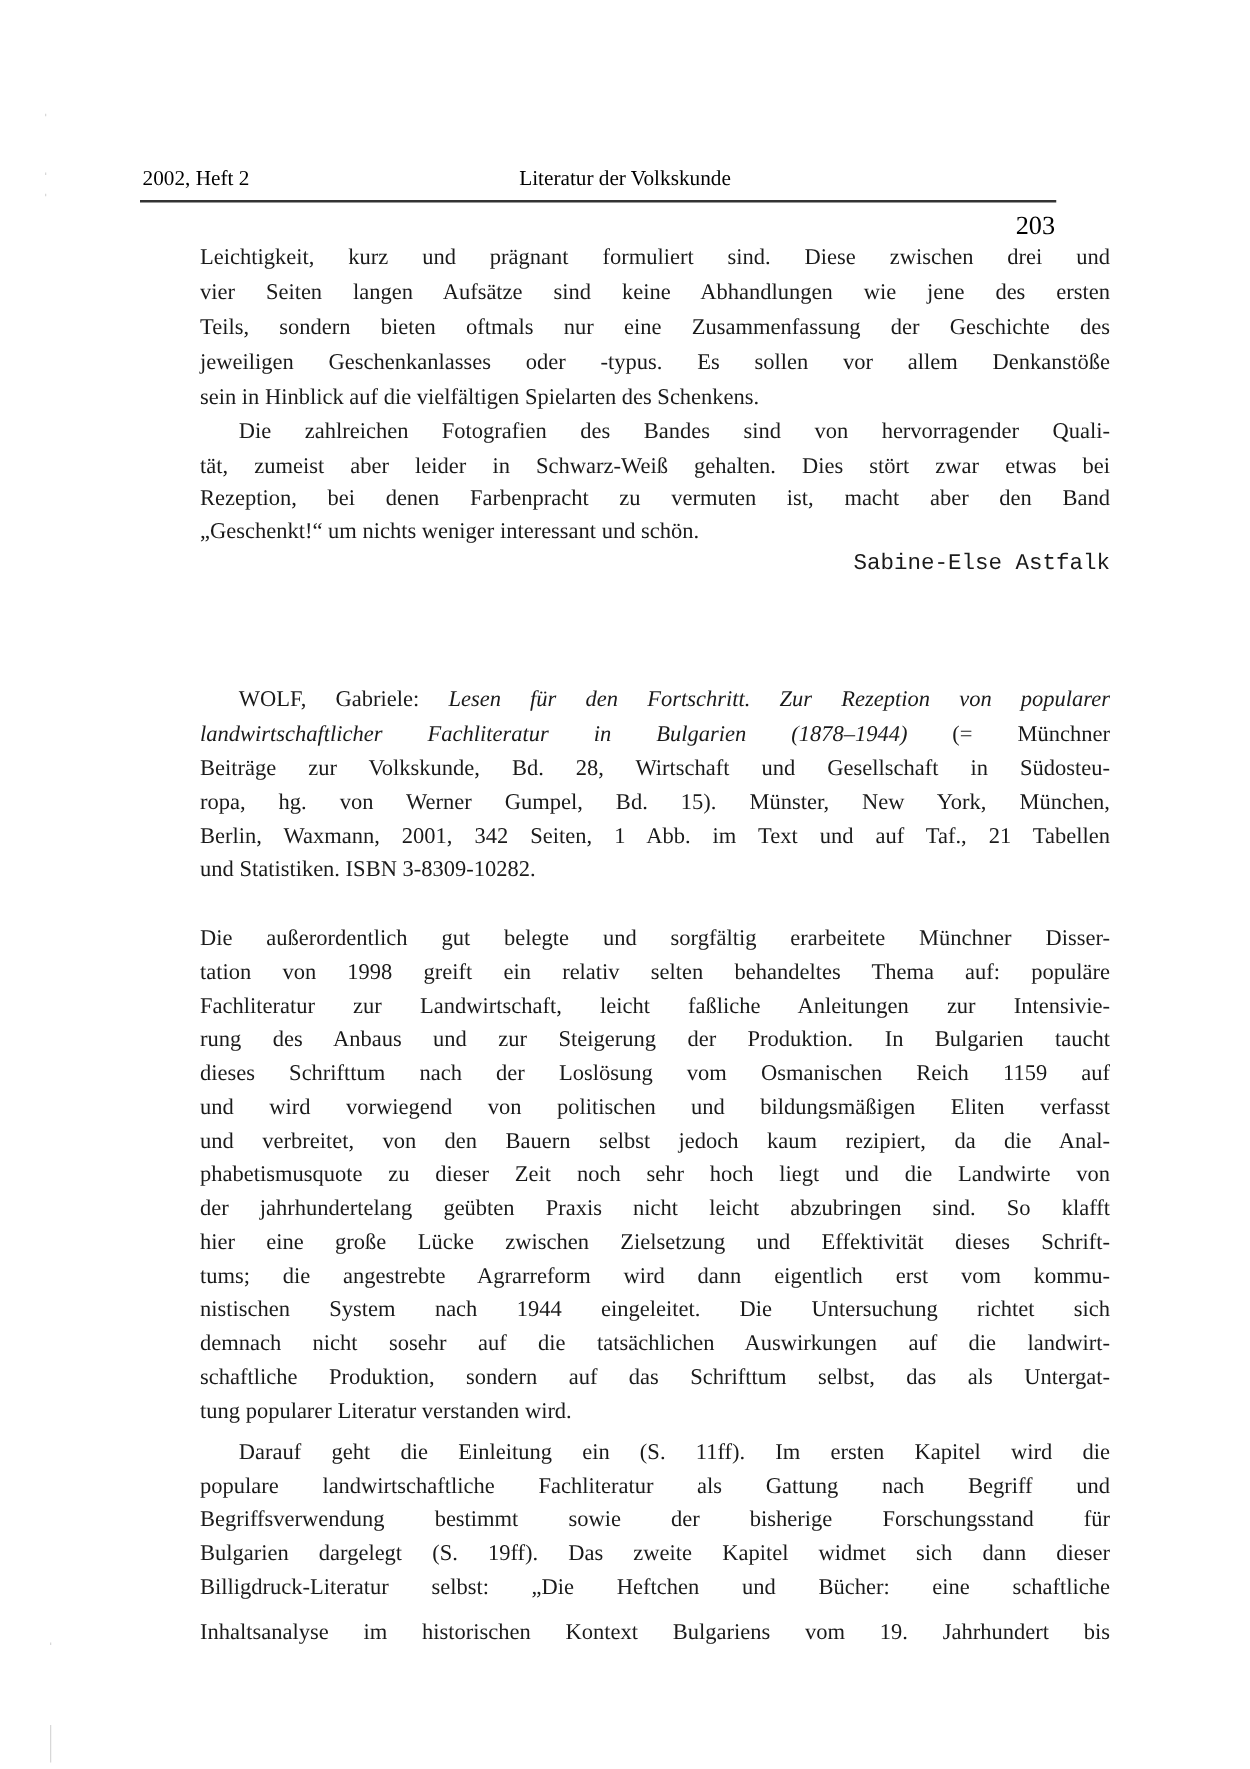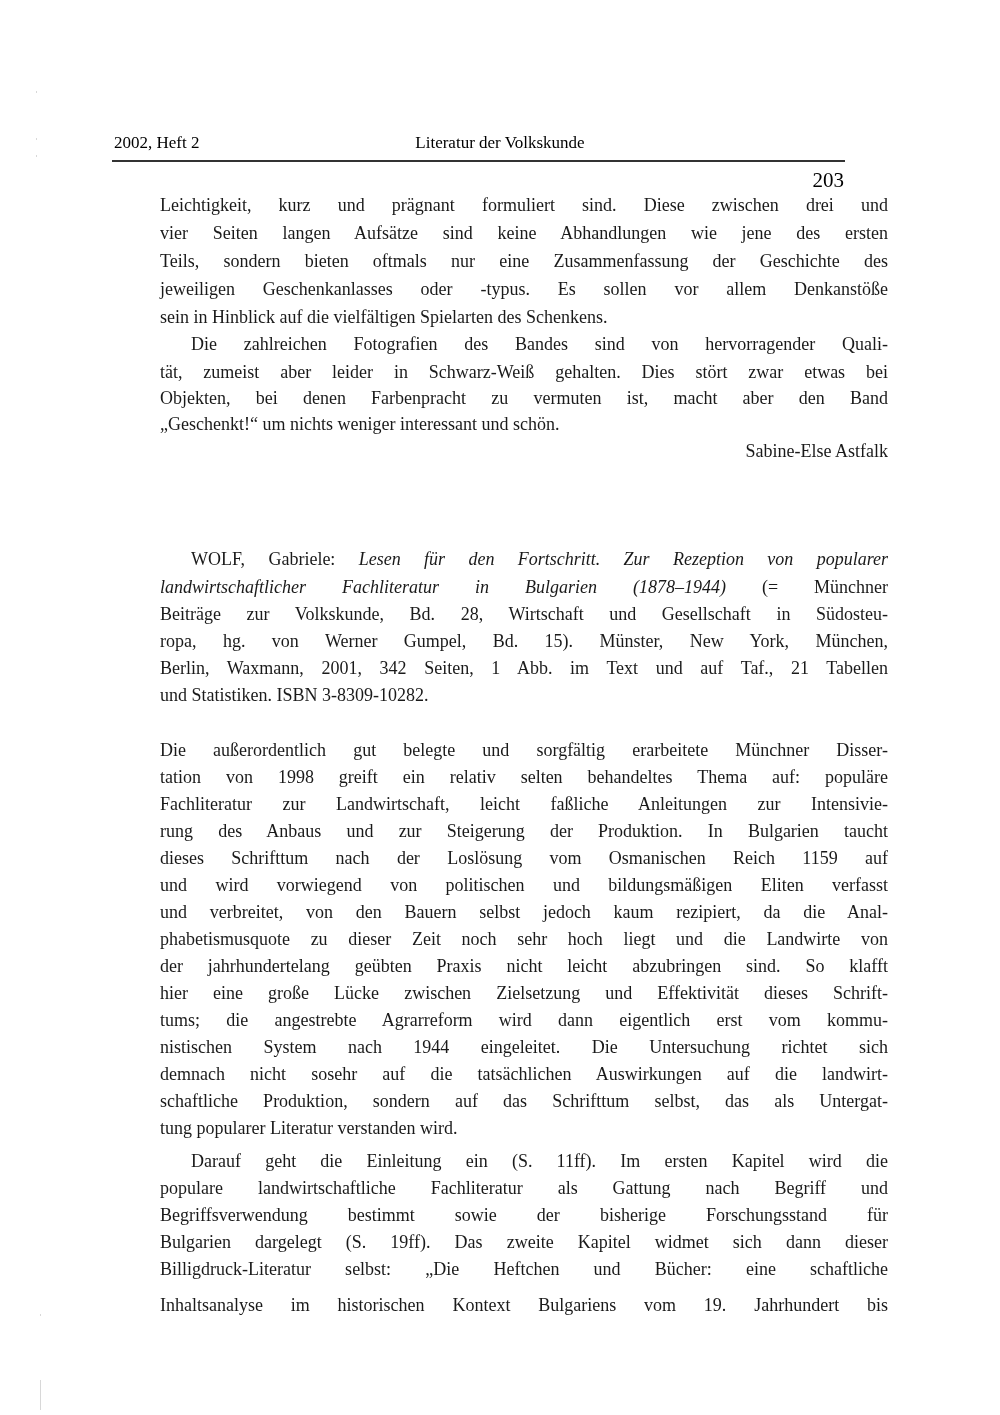--- a/index.html
+++ b/index.html
@@ -7,42 +7,42 @@
          font-family: "Liberation Serif", "DejaVu Serif", serif; color: #1a1a1a; }
   .hdr { position: absolute; top: 133px; font-size: 17px; line-height: 20px; color: #000000; }
   #hdr-left { left: 114px; }
   #hdr-center { left: 0; width: 1000px; text-align: center; left: 0; }
   #hdr-right { right: 156px; font-size: 21px; top: 130px; margin-top: 40px; }
   .rule { position: absolute; left: 112px; width: 733px; top: 160px; height: 2px; background: #333; }
   .line { position: absolute; left: 115px; width: 728px; font-size: 18px; line-height: 26px;
           white-space: nowrap; text-align: justify; text-align-last: justify; margin-left: 45px; }
   .line.last { text-align-last: left; }
   .line.indent { left: 146px; width: 697px; }
-  .line.right { text-align: center; text-align-last: right; }
+  .line.right { text-align: center; text-align-last: right; font-family: Liberation Mono, monospace; }
   .it { font-style: italic; }
   .speck { position: absolute; width: 1px; height: 2px; background: #d8d8d8; }
 </style>
 </head>
 <body>
 
 <div class="hdr" id="hdr-left">2002, Heft 2</div>
 <div class="hdr" id="hdr-center">Literatur der Volkskunde</div>
 <div class="hdr" id="hdr-right">203</div>
 <div class="rule"></div>
 
 <div>
   <div class="line" style="top:192px">Leichtigkeit, kurz und prägnant formuliert sind. Diese zwischen drei und</div>
   <div class="line" style="top:220px">vier Seiten langen Aufsätze sind keine Abhandlungen wie jene des ersten</div>
   <div class="line" style="top:248px">Teils, sondern bieten oftmals nur eine Zusammenfassung der Geschichte des</div>
   <div class="line" style="top:276px">jeweiligen Geschenkanlasses oder -typus. Es sollen vor allem Denkanstöße</div>
   <div class="line last" style="top:304px">sein in Hinblick auf die vielfältigen Spielarten des Schenkens.</div>
 
   <div class="line indent" style="top:331px">Die zahlreichen Fotografien des Bandes sind von hervorragender Quali-</div>
   <div class="line" style="top:359px">tät, zumeist aber leider in Schwarz-Weiß gehalten. Dies stört zwar etwas bei</div>
-  <div class="line" style="top:385px">Objekten, bei denen Farbenpracht zu vermuten ist, macht aber den Band</div>
+  <div class="line" style="top:385px">Rezeption, bei denen Farbenpracht zu vermuten ist, macht aber den Band</div>
   <div class="line last" style="top:411px">„Geschenkt!“ um nichts weniger interessant und schön.</div>
   <div class="line right" style="top:438px">Sabine-Else Astfalk</div>
 </div>
 
 <div>
   <div class="line indent" style="top:546px"><span>WOLF, Gabriele: </span><span class="it">Lesen für den Fortschritt. Zur Rezeption von popularer</span></div>
   <div class="line" style="top:574px"><span class="it">landwirtschaftlicher Fachliteratur in Bulgarien (1878–1944)</span><span> (= Münchner</span></div>
   <div class="line" style="top:601px">Beiträge zur Volkskunde, Bd. 28, Wirtschaft und Gesellschaft in Südosteu-</div>
   <div class="line" style="top:628px">ropa, hg. von Werner Gumpel, Bd. 15). Münster, New York, München,</div>
   <div class="line" style="top:655px">Berlin, Waxmann, 2001, 342 Seiten, 1 Abb. im Text und auf Taf., 21 Tabellen</div>

